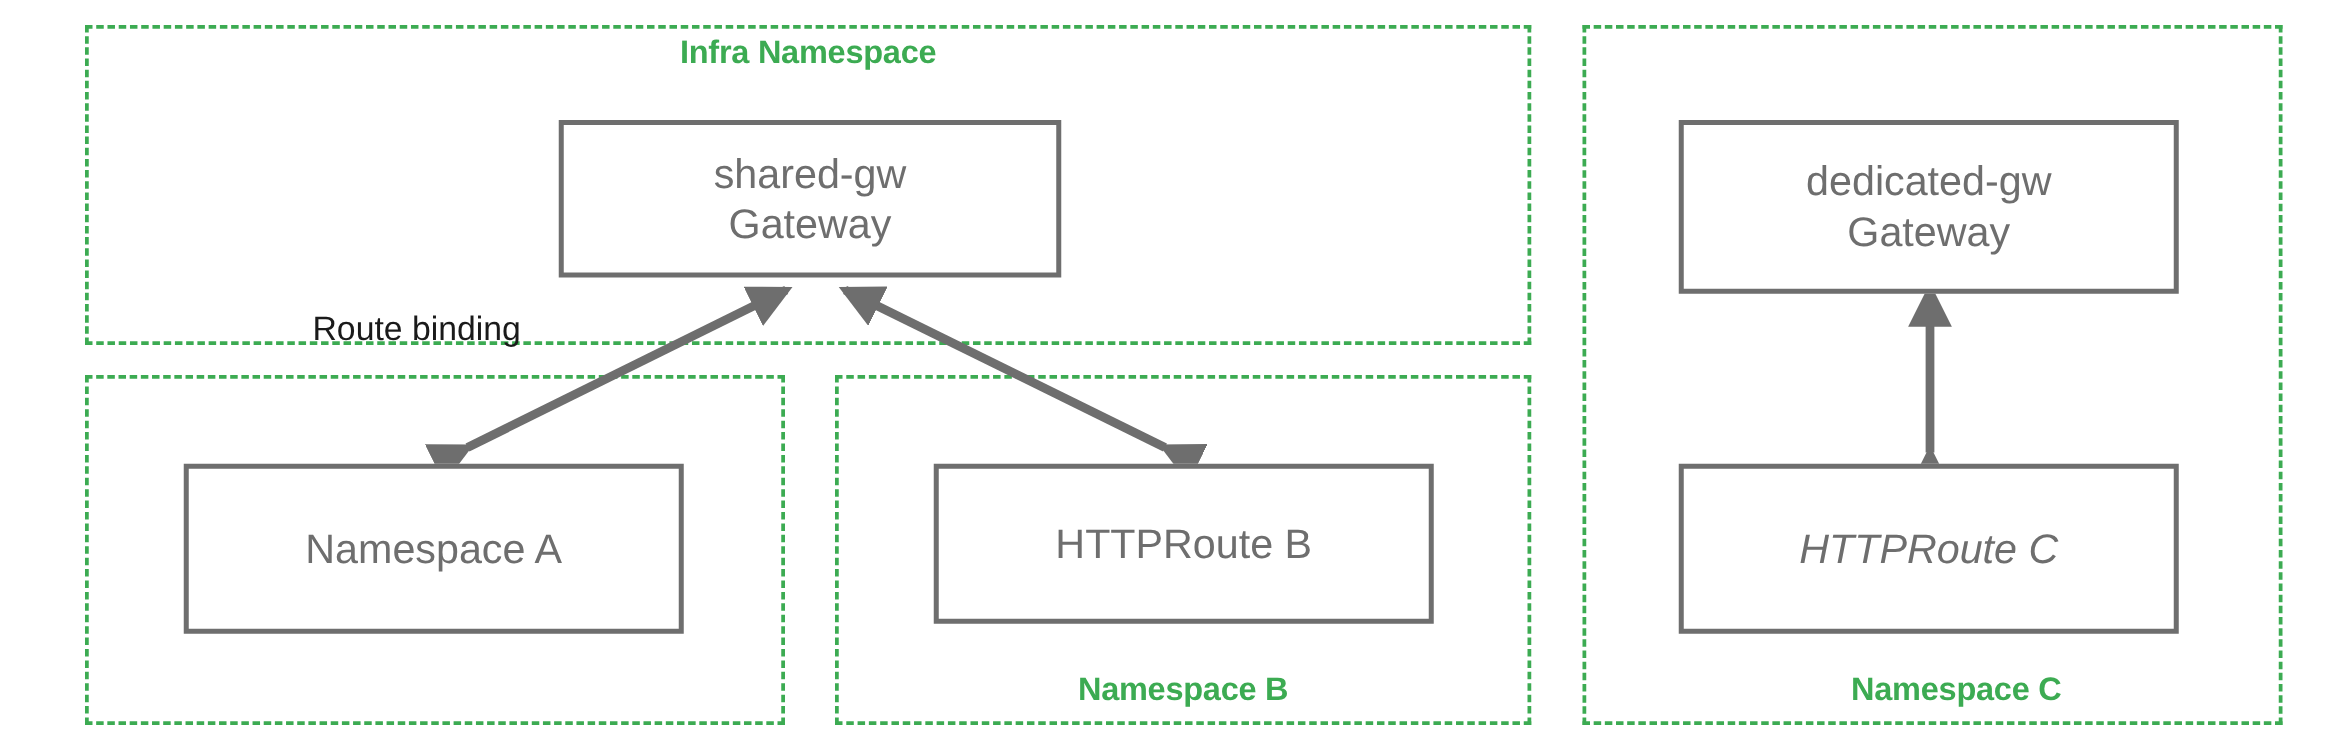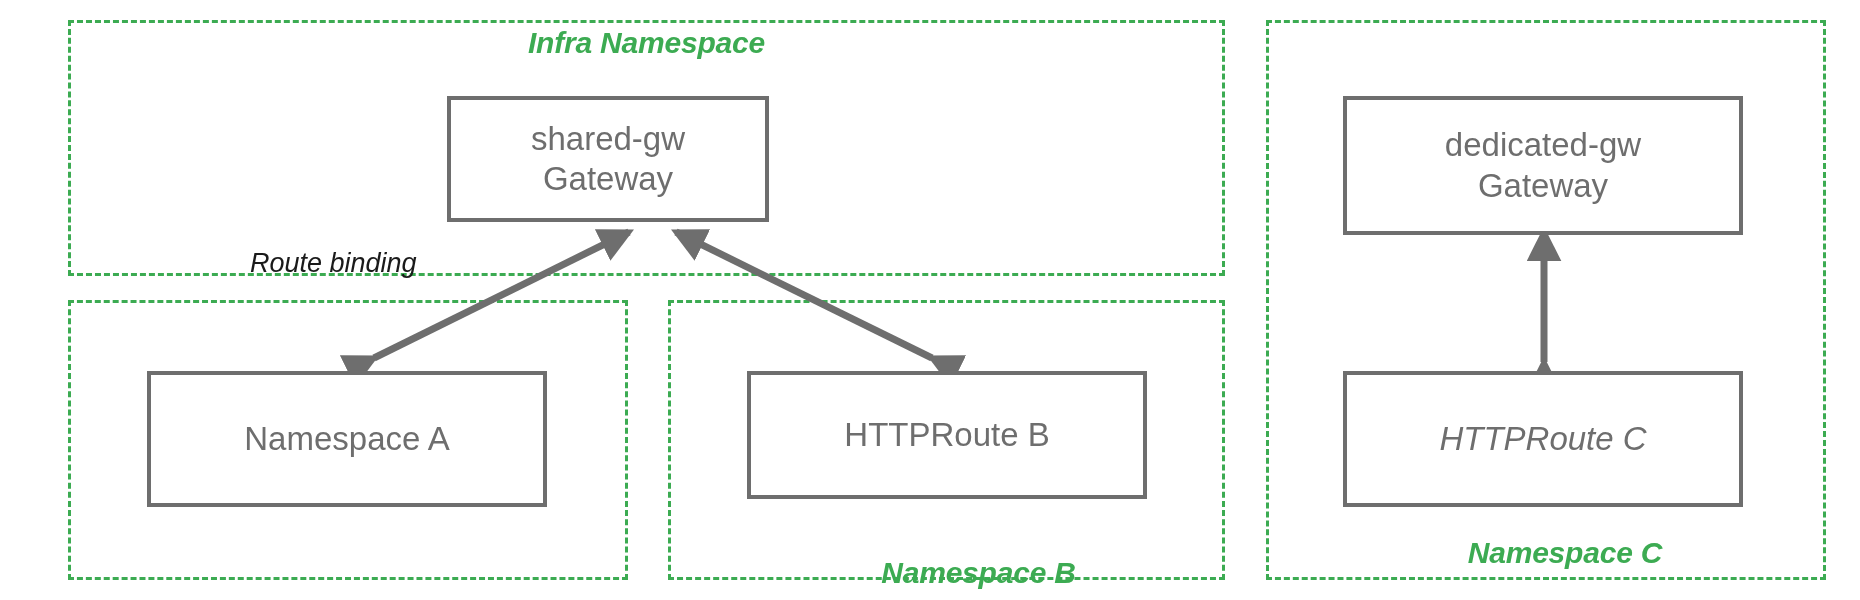--- a/index.html
+++ b/index.html
@@ -20,26 +20,25 @@
   .ns-box {
     position: absolute;
     box-sizing: border-box;
     border: 3px dashed #3cab52;
     background: transparent;
   }
   .ns-label {
     position: absolute;
     color: #3cab52;
     font-weight: bold;
-    font-size: 30px;
+    font-size: 26px;
     letter-spacing: -0.2px;
     white-space: nowrap;
     text-align: center;
     font-family: "Liberation Sans", sans-serif;
-    font-style: italic;
   }
   .node-box {
     position: absolute;
     box-sizing: border-box;
     border: 4px solid #6e6e6e;
     background: #ffffff;
     display: flex;
     align-items: center;
     justify-content: center;
     flex-direction: column;
@@ -51,21 +50,20 @@
     text-align: center;
     white-space: pre-line;
     font-family: "Liberation Sans", sans-serif;
   }
   .edge-label {
     position: absolute;
     color: #1a1a1a;
     font-size: 27px;
     white-space: nowrap;
     font-family: "Liberation Sans", sans-serif;
-    font-style: italic;
   }
   svg.connectors {
     position: absolute;
     left: 0;
     top: 0;
     width: 1860px;
     height: 600px;
     pointer-events: none;
   }
 </style>
@@ -78,39 +76,39 @@
 
   <div class="ns-box" style="left:68px; top:300px; width:560px; height:280px;"></div>
 
   <div class="ns-box" style="left:668px; top:300px; width:557px; height:280px;"></div>
 
   <div class="ns-box" style="left:1266px; top:20px; width:560px; height:560px;"></div>
 
   <div class="ns-label" style="left:68px; top:26px; width:1157px;">Infra Namespace</div>
 
 
-  <div class="ns-label" style="left:700px; top:536px; width:557px;margin-top:20px;">Namespace B</div>
+  <div class="ns-label" style="left:668px; top:536px; width:557px;">Namespace B</div>
 
   <div class="ns-label" style="left:1285px; top:536px; width:560px;">Namespace C</div>
 
   <svg class="connectors" viewBox="0 0 1860 600" xmlns="http://www.w3.org/2000/svg">
     <defs>
       <marker id="arrowhead" markerWidth="5" markerHeight="5" refX="4.2" refY="2.5" orient="auto" markerUnits="strokeWidth">
         <path d="M0,0 L5,2.5 L0,5 Z" fill="#6e6e6e"></path>
       </marker>
     </defs>
 
     <line x1="374" y1="358" x2="629" y2="232" stroke="#6e6e6e" stroke-width="7" marker-start="url(#arrowhead)" marker-end="url(#arrowhead)"></line>
 
     <line x1="932" y1="358" x2="676" y2="232" stroke="#6e6e6e" stroke-width="7" marker-start="url(#arrowhead)" marker-end="url(#arrowhead)"></line>
 
     <line x1="1544" y1="362" x2="1544" y2="232" stroke="#6e6e6e" stroke-width="7" marker-start="url(#arrowhead)" marker-end="url(#arrowhead)"></line>
   </svg>
 
-  <div class="node-box" style="left:447px; top:96px; width:322px; height:126px;">
+  <div class="node-box" style="left:447px; top:96px; width:402px; height:126px;">
     <span class="node-label">shared-gw</span>
     <span class="node-label">Gateway</span>
   </div>
 
   <div class="node-box" style="left:1343px; top:96px; width:400px; height:139px;">
     <span class="node-label">dedicated-gw</span>
     <span class="node-label">Gateway</span>
   </div>
 
   <div class="node-box" style="left:147px; top:371px; width:400px; height:136px;">

